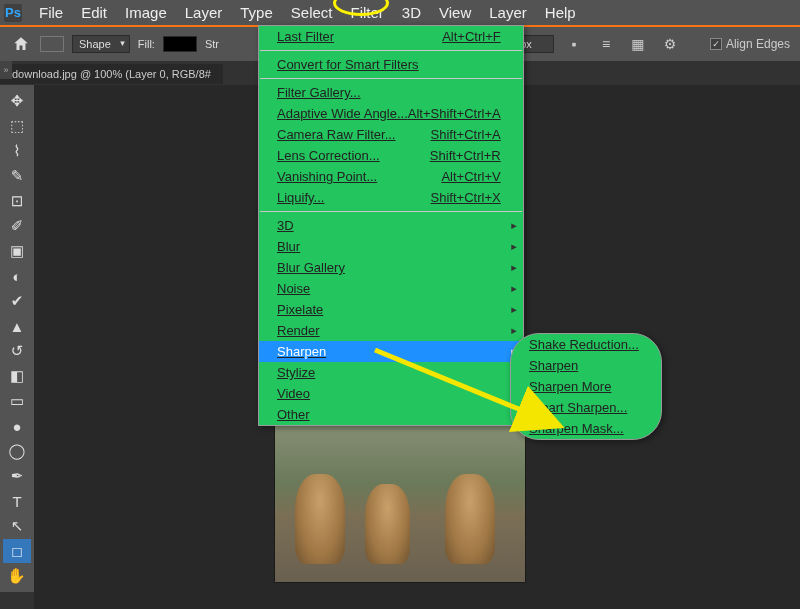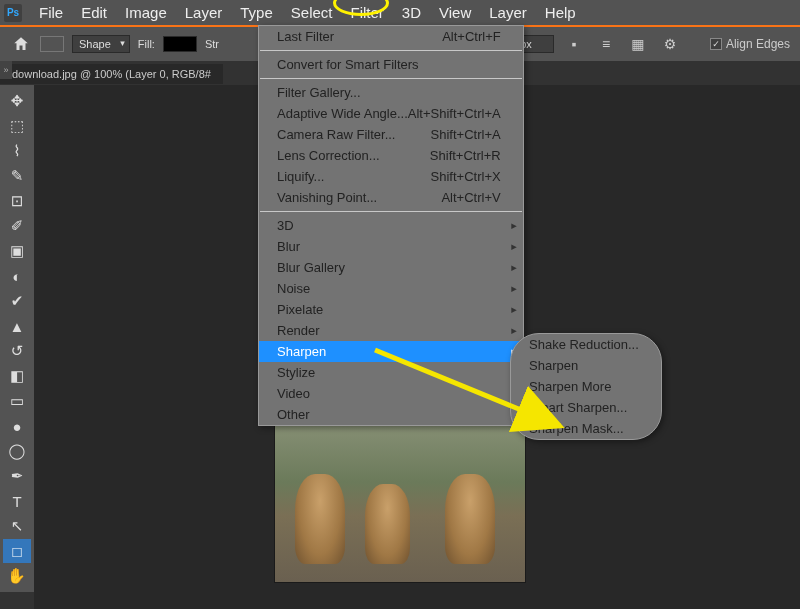--- a/index.html
+++ b/index.html
@@ -1,18 +1,18 @@
 <!DOCTYPE html>
 <html><head>
 <meta charset="utf-8">
 <style>
 * { margin: 0; padding: 0; box-sizing: border-box; font-family: -apple-system, "Segoe UI", Tahoma, sans-serif; }
 body { background: #323232; width: 800px; height: 609px; overflow: hidden; color: #ccc; font-size: 12px; position: relative; }
 .menubar { background: #535353; height: 25px; display: flex; align-items: center; padding-left: 4px; }
-.ps-logo { width: 18px; height: 18px; background: #404040; color: #31a8ff; font-size: 10px; font-weight: bold; display: flex; align-items: center; justify-content: center; border-radius: 2px; margin-right: 8px; }
+.ps-logo { width: 18px; height: 18px; background: #404040; color: #31a8ff; font-size: 13px; font-weight: bold; display: flex; align-items: center; justify-content: center; border-radius: 2px; margin-right: 8px; }
 .menu-item { padding: 12px 9px; color: #eee; cursor: default; font-size: 15px; }
 .menu-item.hl { position: relative; }
 .hl-ring { position: absolute; border: 3px solid #fff200; border-radius: 50%; width: 56px; height: 26px; left: -9px; top: -2px; pointer-events: none; }
 .optbar { background: #535353; height: 36px; border-top: 2px solid #f97316; display: flex; align-items: center; padding-left: 10px; gap: 8px; }
 .home-icn { width: 22px; height: 22px; display:flex; align-items:center; justify-content:center; }
 .sel { background: #3f3f3f; border: 1px solid #2a2a2a; padding: 2px 18px 2px 6px; font-size: 11px; color: #ddd; position: relative; }
 .sel::after { content: '▾'; position: absolute; right: 4px; top: 2px; font-size: 9px; }
 .swatch { width: 34px; height: 16px; background: #000; border: 1px solid #2a2a2a; }
 .lbl { font-size: 11px; color: #ddd; }
 .numfield { background: #3f3f3f; border: 1px solid #2a2a2a; width: 48px; padding: 2px 4px; font-size: 11px; color: #ddd; }
@@ -21,21 +21,21 @@
 .icbtn { width: 24px; height: 24px; display:flex; align-items:center; justify-content:center; color:#ccc; font-size:14px; }
 .tabbar { background: #323232; height: 26px; display: flex; align-items: center; }
 .tab { background: #282828; padding: 4px 12px; font-size: 11px; color: #ccc; }
 .side-collapse { position:absolute; left:0; top:61px; width:12px; height:18px; background:#434343; color:#aaa; font-size:9px; display:flex; align-items:center; justify-content:center; }
 .toolbar { position: absolute; left: 0; top: 85px; width: 34px; background: #535353; padding: 4px 0; display: flex; flex-direction: column; align-items: center; gap: 1px; }
 .tool { width: 28px; height: 24px; display: flex; align-items: center; justify-content: center; color: #ddd; font-size: 15px; position: relative; cursor: default; }
 .tool.sel-t { background: #3477bb; color:#fff; }
 .canvas-area { position: absolute; left: 34px; top: 85px; right: 0; bottom: 0; background: #282828; }
 .imgph { position: absolute; left: 240px; top: 330px; width: 252px; height: 168px; background: linear-gradient(#8a9278,#6b7a5a 40%,#7a6f55 60%,#6a6050); border:1px solid #1a1a1a; overflow:hidden; }
 .animal { position:absolute; bottom:18px; width:50px; height:90px; background: radial-gradient(ellipse at 50% 30%, #c9a06a, #a07845 60%, #6f5230); border-radius: 40% 40% 20% 20%; }
-.dropdown { position: absolute; background: #737373; border: 1px solid #999; box-shadow: 2px 2px 6px rgba(0,0,0,.4); color: #222; min-width: 250px; font-size: 13px; }
+.dropdown { position: absolute; background: #22c55e; border: 1px solid #999; box-shadow: 2px 2px 6px rgba(0,0,0,.4); color: #222; min-width: 250px; font-size: 13px; text-decoration: underline; }
 .dd-row { display: flex; justify-content: space-between; align-items: center; padding: 3px 22px 3px 18px; white-space: nowrap; cursor: default; position: relative; }
 .dd-row.sub::after { content: '▸'; position: absolute; right: 6px; font-size: 11px; color:#333; }
 .dd-row.hl2 { background: #1e90ff; color: #fff; }
 .dd-row.hl2::after { color:#fff; }
 .dd-sep { height: 1px; background: #c8c8c8; margin: 3px 1px; }
 .arrow { position:absolute; pointer-events:none; }
 svg { display:block; }
 </style>
 </head>
 <body>
@@ -134,26 +134,26 @@
     </div>
     <div class="dd-row">
       <span>Camera Raw Filter...</span>
       <span>Shift+Ctrl+A</span>
     </div>
     <div class="dd-row">
       <span>Lens Correction...</span>
       <span>Shift+Ctrl+R</span>
     </div>
     <div class="dd-row">
+      <span>Vanishing Point...</span>
+      <span>Alt+Ctrl+V</span>
+    </div>
+    <div class="dd-row">
       <span>Liquify...</span>
       <span>Shift+Ctrl+X</span>
-    </div>
-    <div class="dd-row">
-      <span>Vanishing Point...</span>
-      <span>Alt+Ctrl+V</span>
     </div>
     <div class="dd-sep"></div>
     <div class="dd-row sub">
       <span>3D</span>
     </div>
     <div class="dd-row sub">
       <span>Blur</span>
     </div>
     <div class="dd-row sub">
       <span>Blur Gallery</span>

